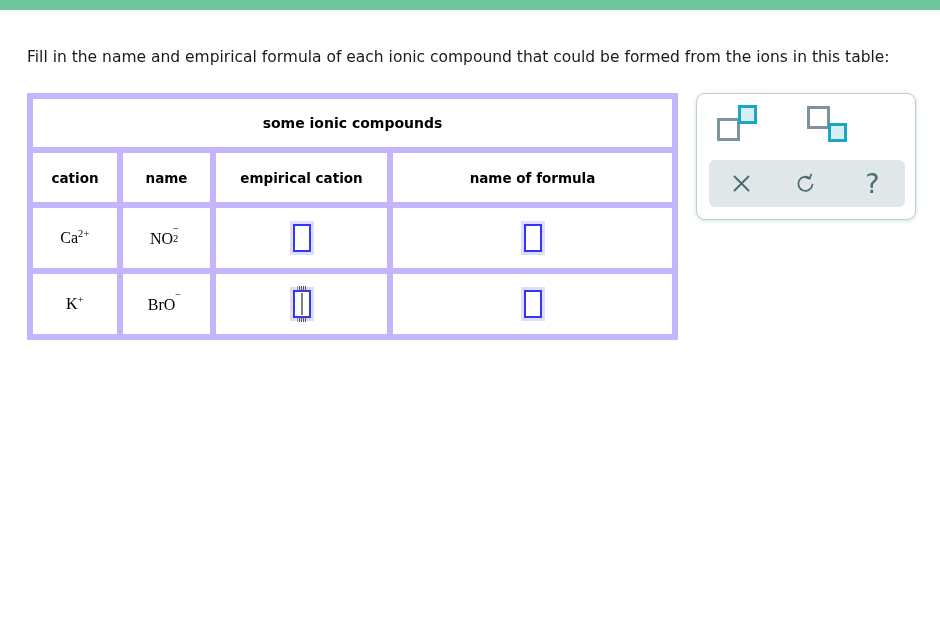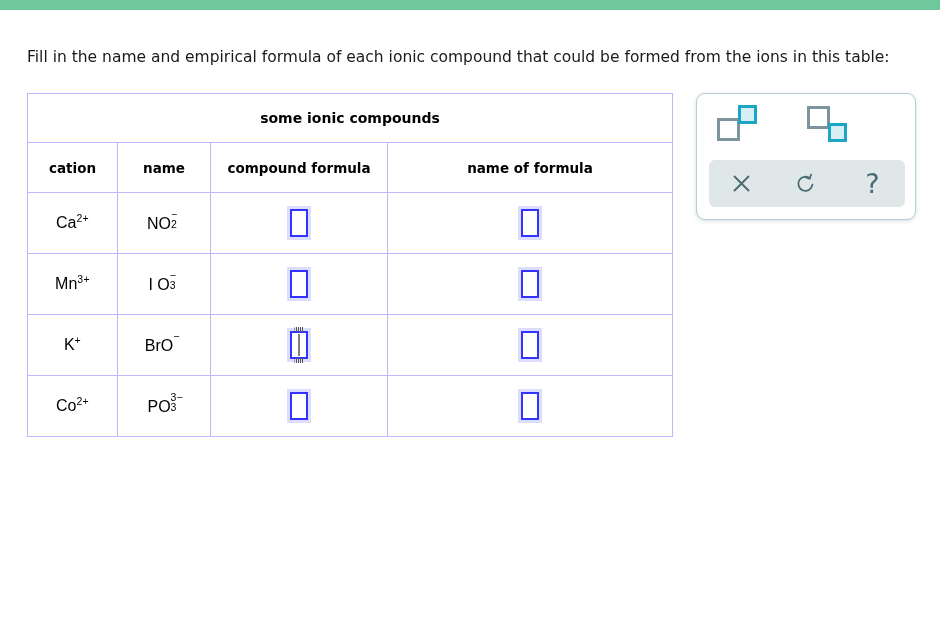--- a/index.html
+++ b/index.html
@@ -45,21 +45,21 @@
     position: absolute;
     left: 27px;
     top: 93px;
     width: 646px;
     border-collapse: collapse;
     table-layout: fixed;
     background: #ffffff;
   }
   #compound-table td,
   #compound-table th {
-    border: 1px solid #c4b5fd;
+    border: 6px solid #c4b5fd;
     padding: 0;
     text-align: center;
     vertical-align: middle;
     background: #ffffff;
   }
   .tbl-title {
     height: 48px;
     font-size: 14px;
     font-weight: bold;
     color: #000000;
@@ -75,21 +75,21 @@
   .tbl-row td {
     height: 60px;
   }
   .col-cation { width: 90px; }
   .col-anion { width: 93px; }
   .col-formula { width: 177px; }
   .col-name { width: 285px; }
 
   
   .ion {
-    font-family: Liberation Sans, sans-serif;
+    font-family: Liberation Serif, serif;
     font-size: 16px;
     color: #000000;
     display: inline-block;
     white-space: nowrap;
     text-align: right;
   }
   .ion sup {
     font-size: 10.5px;
     vertical-align: super;
     line-height: 0;
@@ -252,83 +252,55 @@
     <col class="col-formula">
       <col class="col-name">
   </colgroup>
   <tbody>
     <tr>
       <td class="tbl-title" colspan="4">some ionic compounds</td>
     </tr>
     <tr>
       <td class="tbl-head">cation</td>
       <td class="tbl-head">name</td>
-      <td class="tbl-head">compound formula</td>
+      <td class="tbl-head">empirical cation</td>
       <td class="tbl-head">name of formula</td>
     </tr>
 
     <tr class="tbl-row">
       <td>
         <span class="ion"><span>Ca</span><sup>2+</sup></span>
       </td>
       <td>
         <span class="ion"><span>NO</span><span class="stack"><span class="s-up">−</span><span class="s-dn">2</span></span></span>
       </td>
       <td class="answer-cell">
         <span class="answer-box"></span>
       </td>
       <td class="answer-cell">
         <span class="answer-box"></span>
       </td>
     </tr>
 
-    <tr class="tbl-row">
-      <td>
-        <span class="ion"><span>Mn</span><sup>3+</sup></span>
-      </td>
-      <td>
-        <span class="ion"><span>I O</span><span class="stack"><span class="s-up">−</span><span class="s-dn">3</span></span></span>
-      </td>
-      <td class="answer-cell">
-        <span class="answer-box"></span>
-      </td>
-      <td class="answer-cell">
-        <span class="answer-box"></span>
-      </td>
-    </tr>
 
     <tr class="tbl-row">
       <td>
         <span class="ion"><span>K</span><sup>+</sup></span>
       </td>
       <td>
         <span class="ion"><span>BrO</span><span class="stack"><span class="s-up">−</span><span class="s-dn"></span></span></span>
       </td>
       <td class="answer-cell">
         <span class="answer-box focused"><span class="caret"></span></span>
       </td>
       <td class="answer-cell">
         <span class="answer-box"></span>
       </td>
     </tr>
 
-    <tr class="tbl-row">
-      <td>
-        <span class="ion"><span>Co</span><sup>2+</sup></span>
-      </td>
-      <td>
-        <span class="ion"><span>PO</span><span class="stack"><span class="s-up">3−</span><span class="s-dn">3</span></span></span>
-      </td>
-      <td class="answer-cell">
-        <span class="answer-box"></span>
-      </td>
-      <td class="answer-cell">
-        <span class="answer-box"></span>
-      </td>
-    </tr>
   </tbody>
 </table>
 
 <div id="tool-palette">
 
   <div id="script-row">
     <div class="script-btn" id="superscript-icon">
       <span class="sq sq-gray"></span>
       <span class="sq sq-teal"></span>
     </div>

